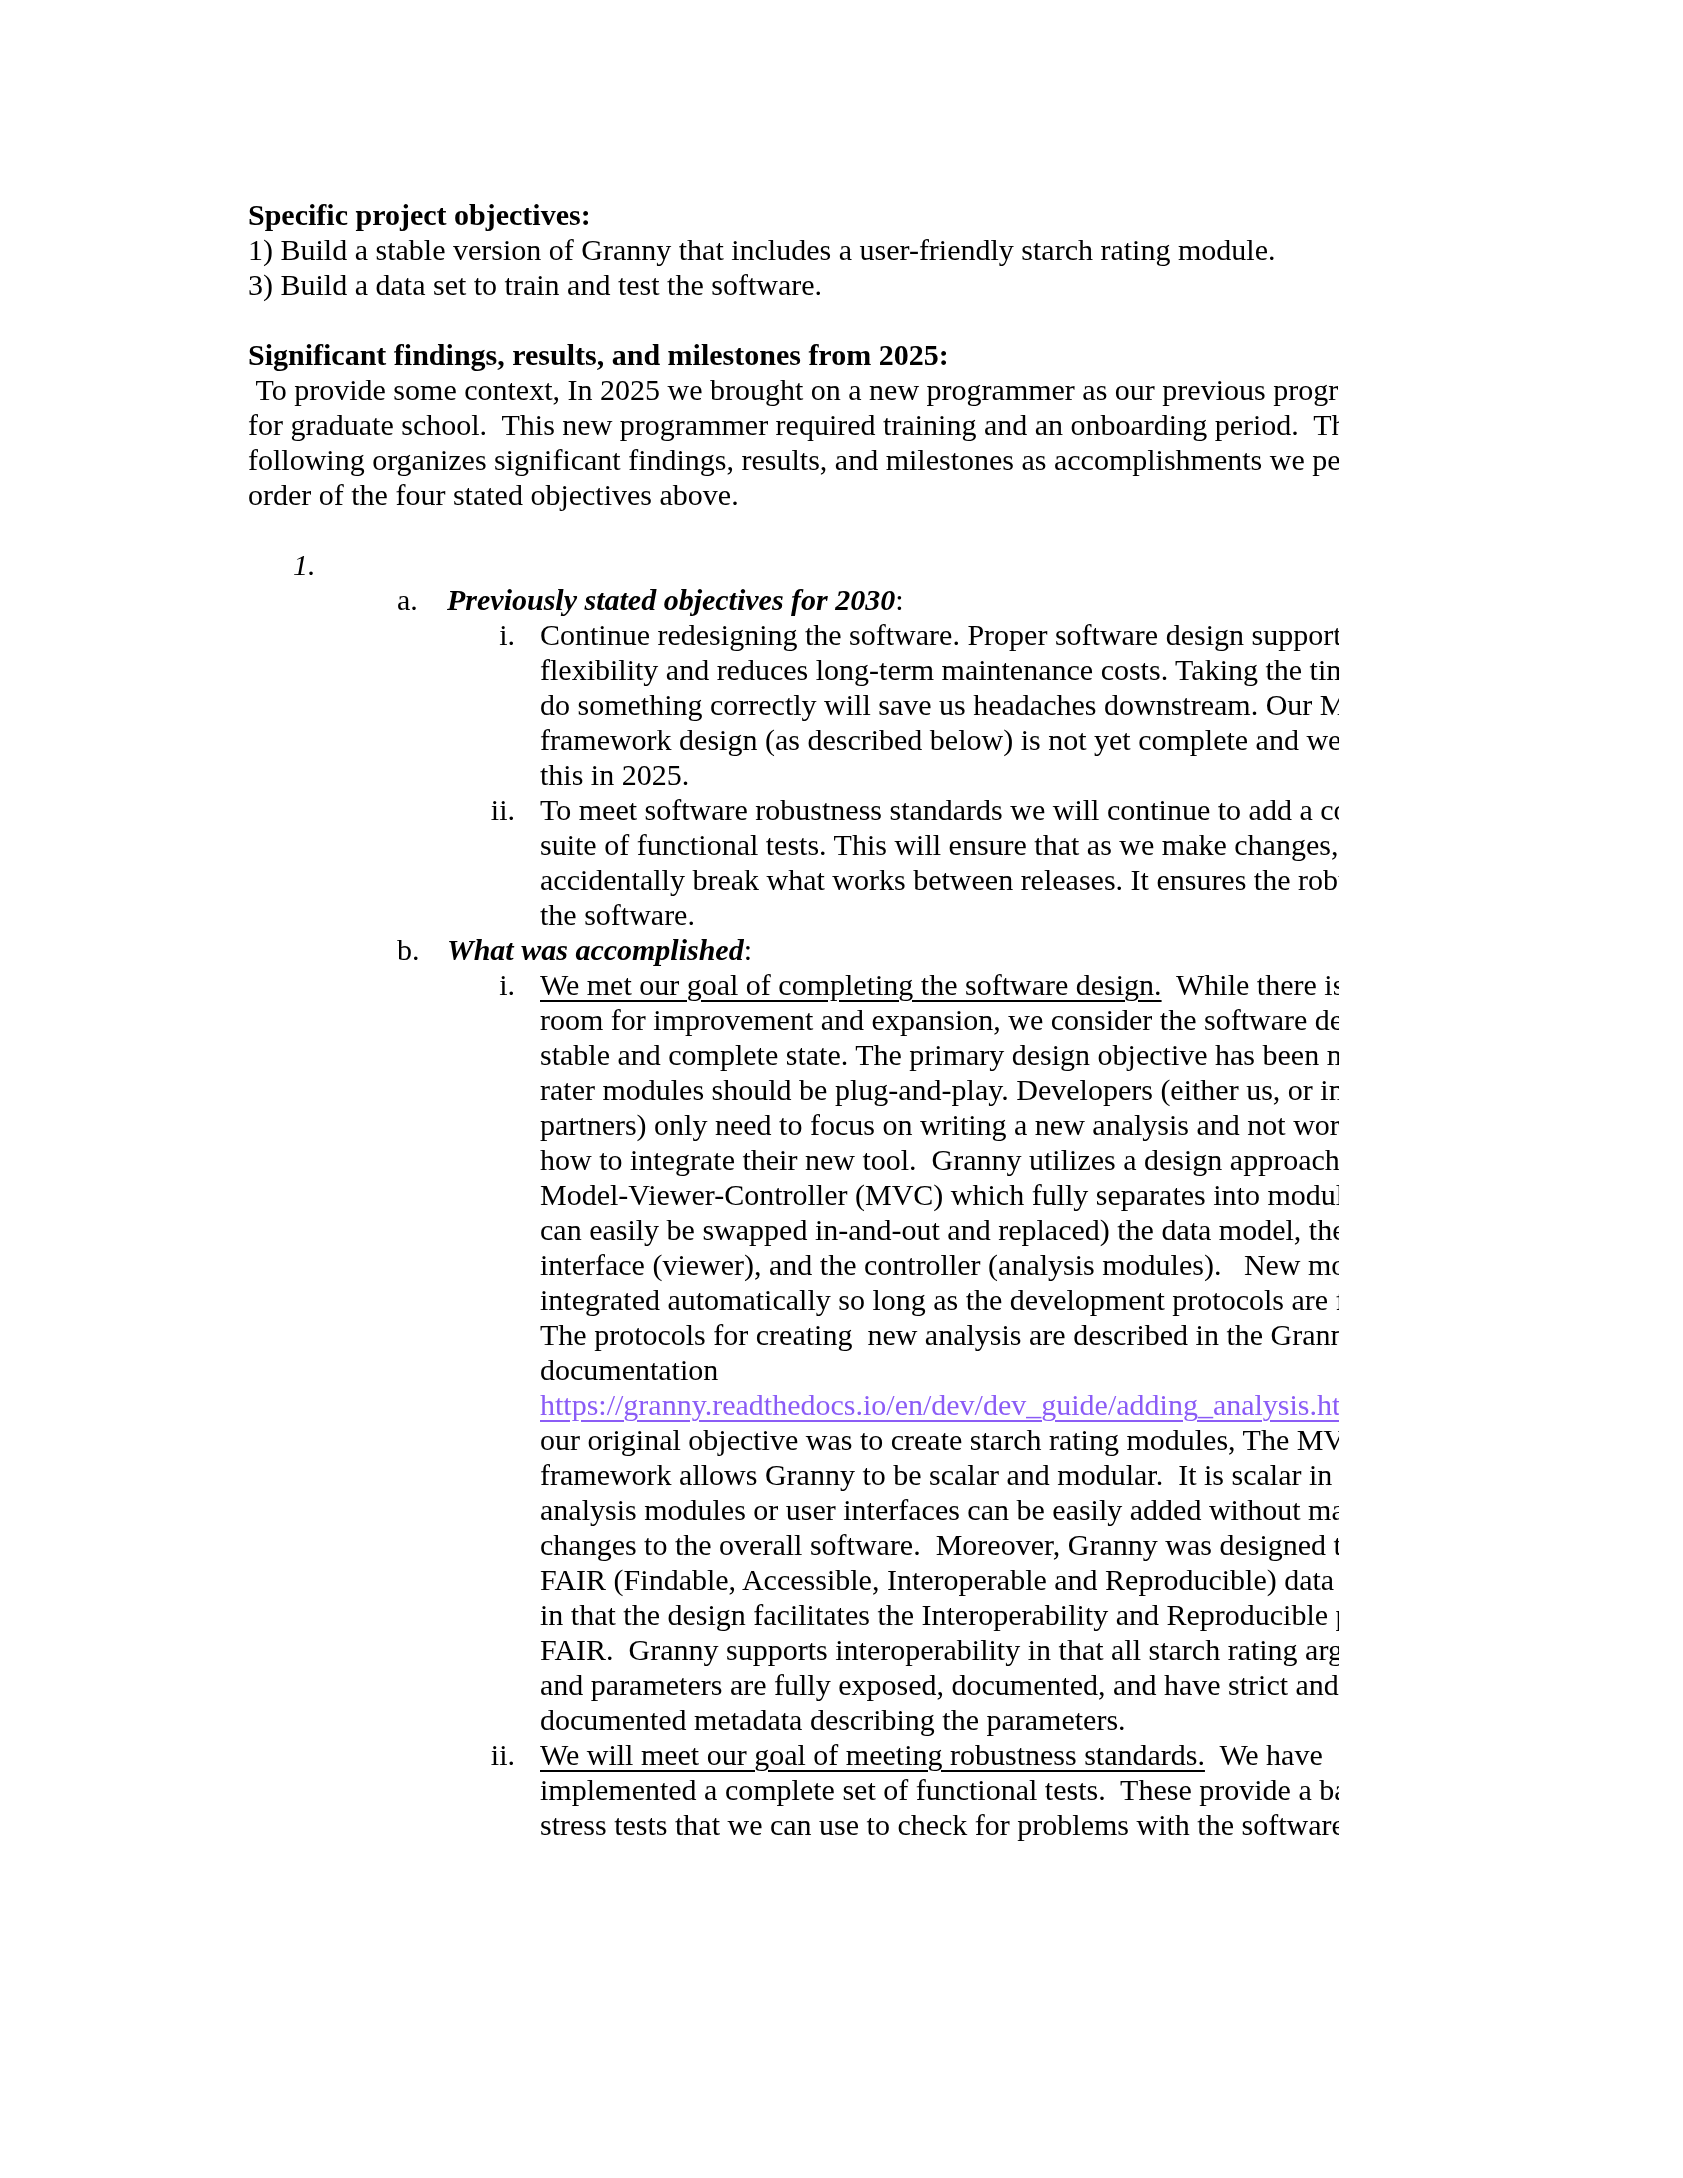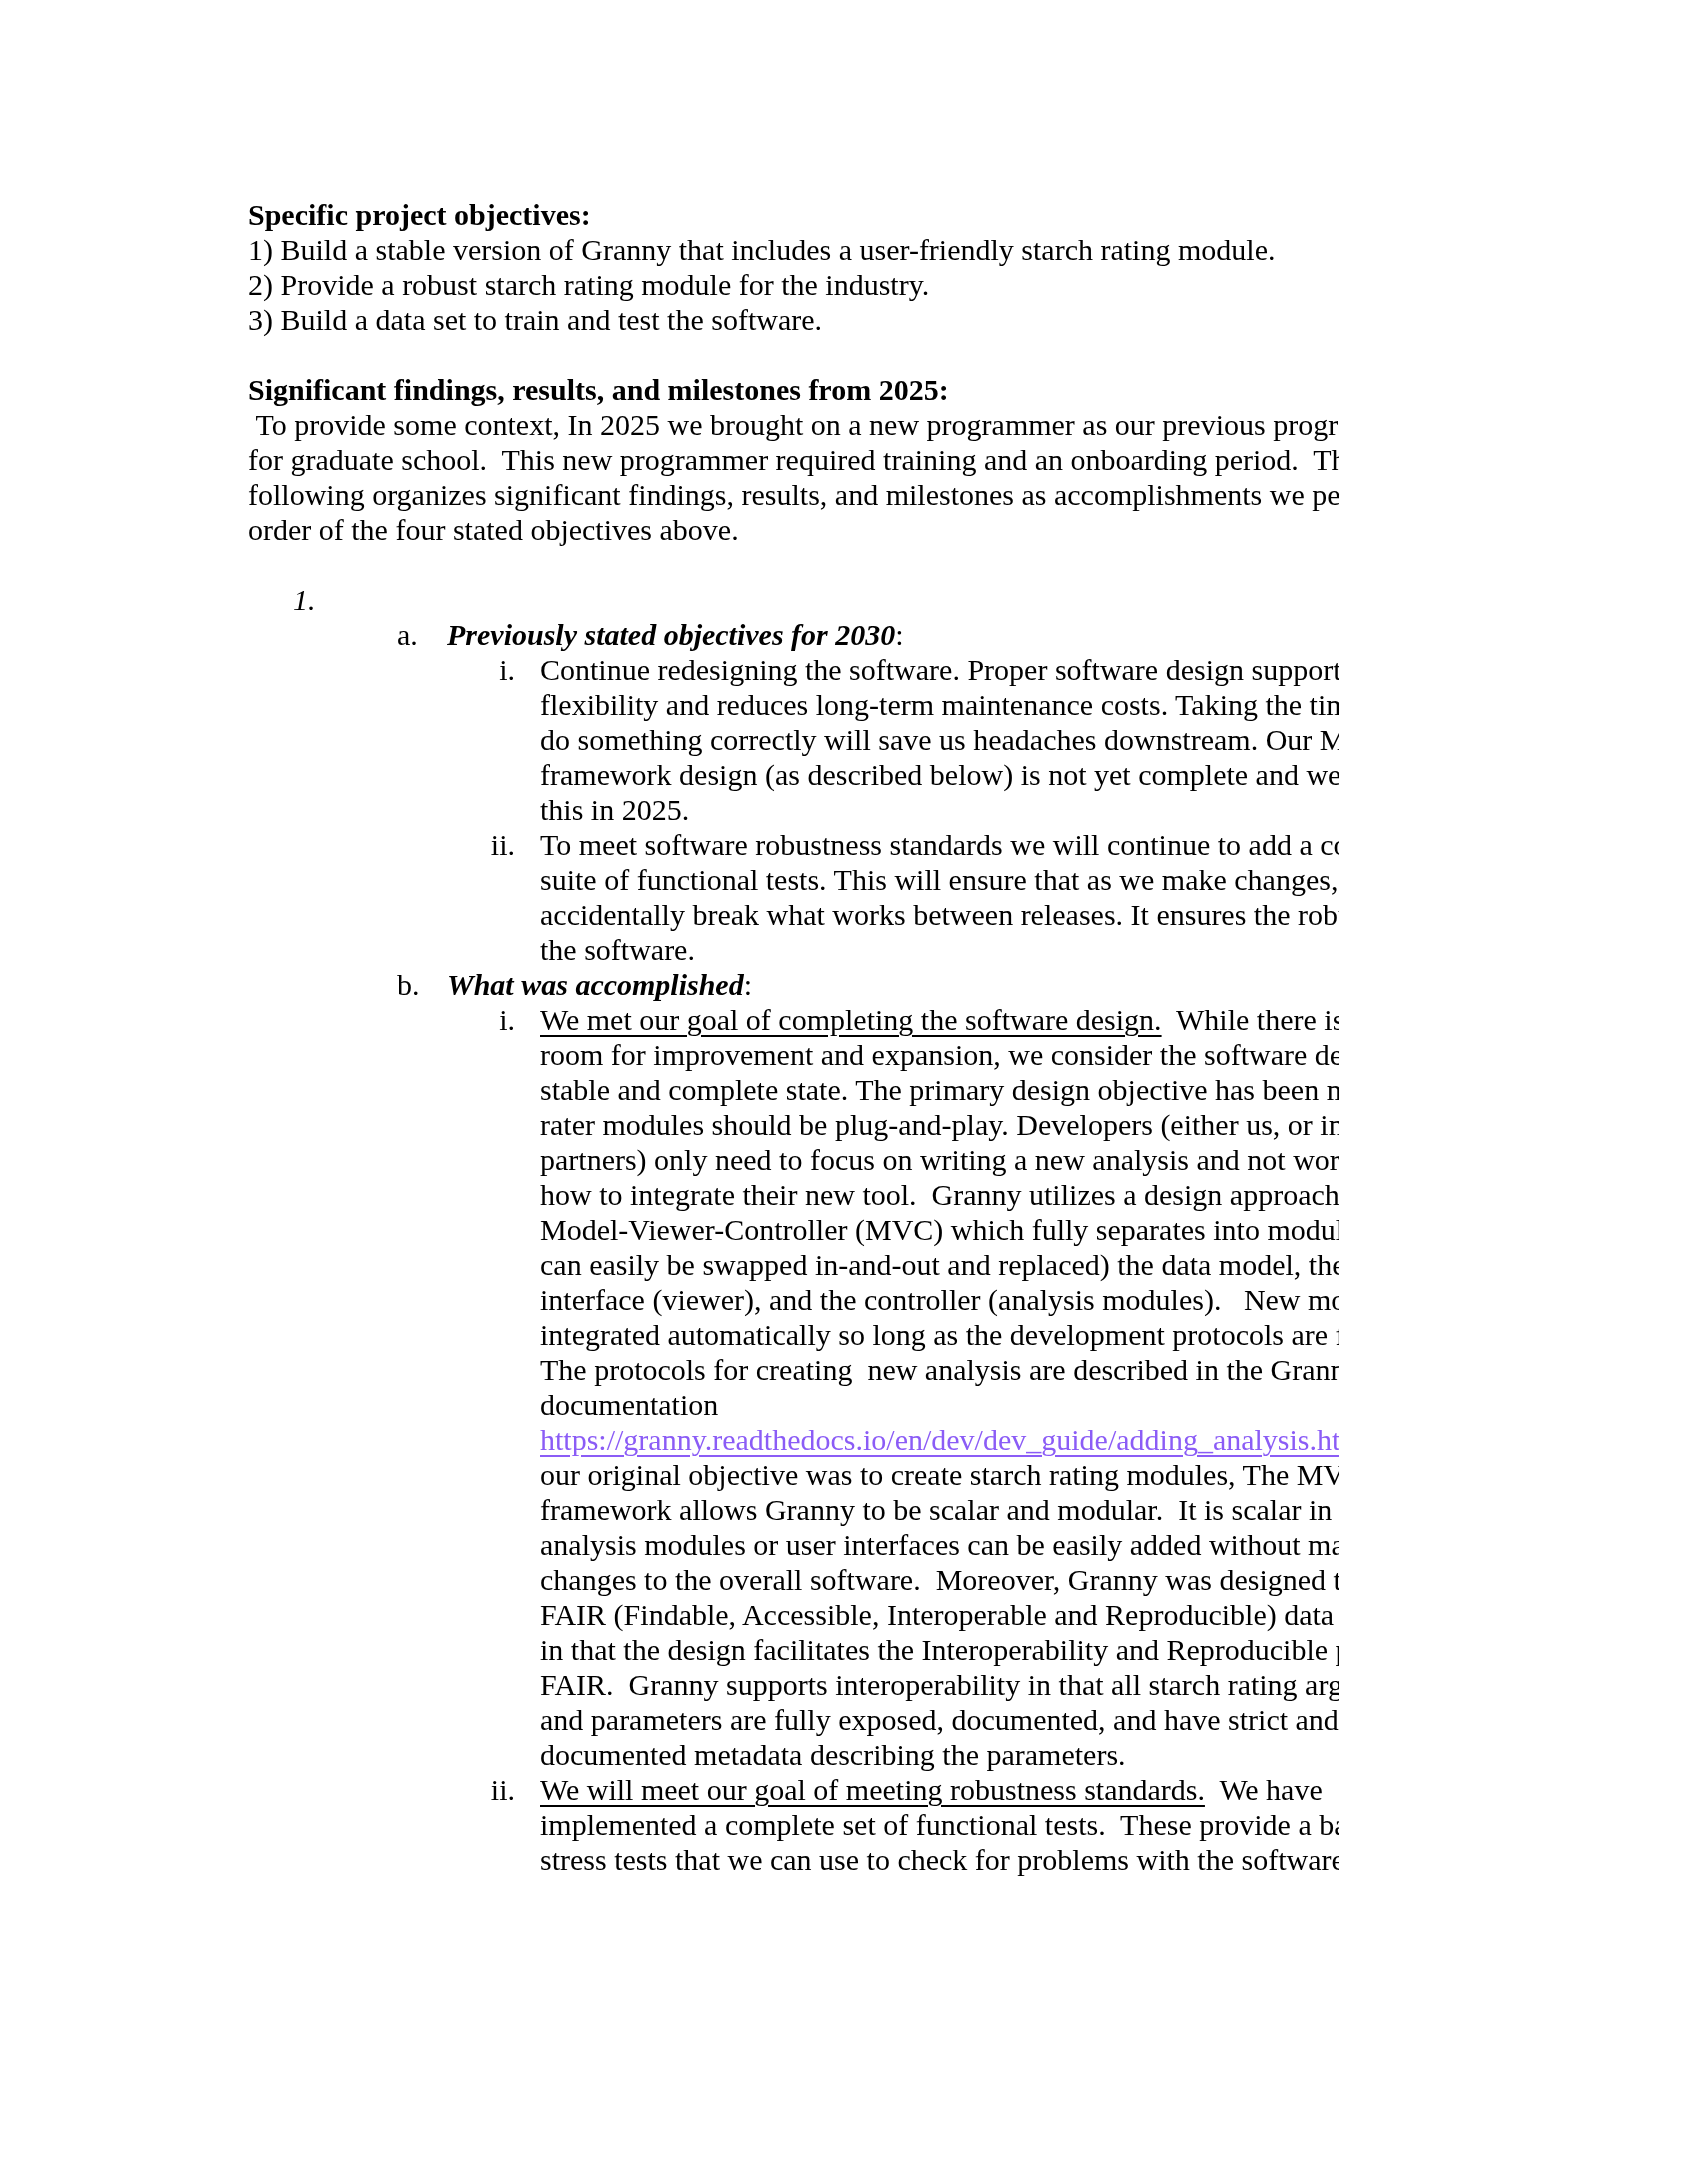--- a/index.html
+++ b/index.html
@@ -45,21 +45,20 @@
   }
 </style>
 </head>
 <body>
 
 <div class="page">
   <div class="content">
 
     <div class="line bold">Specific project objectives:</div>
     <div class="line">1) Build a stable version of Granny that includes a user-friendly starch rating module.</div>
-    <div class="line">2) Provide a robust starch rating module for the industry.</div>
     <div class="line">3) Build a data set to train and test the software.</div>
 
     <div class="blank"></div>
 
     <div class="line bold">Significant findings, results, and milestones from 2025:</div>
     <div class="para"> To provide some context, In 2025 we brought on a new programmer as our previous programmer left
 for graduate school.  This new programmer required training and an onboarding period.  The
 following organizes significant findings, results, and milestones as accomplishments we performed in
 order of the four stated objectives above.</div>
 

